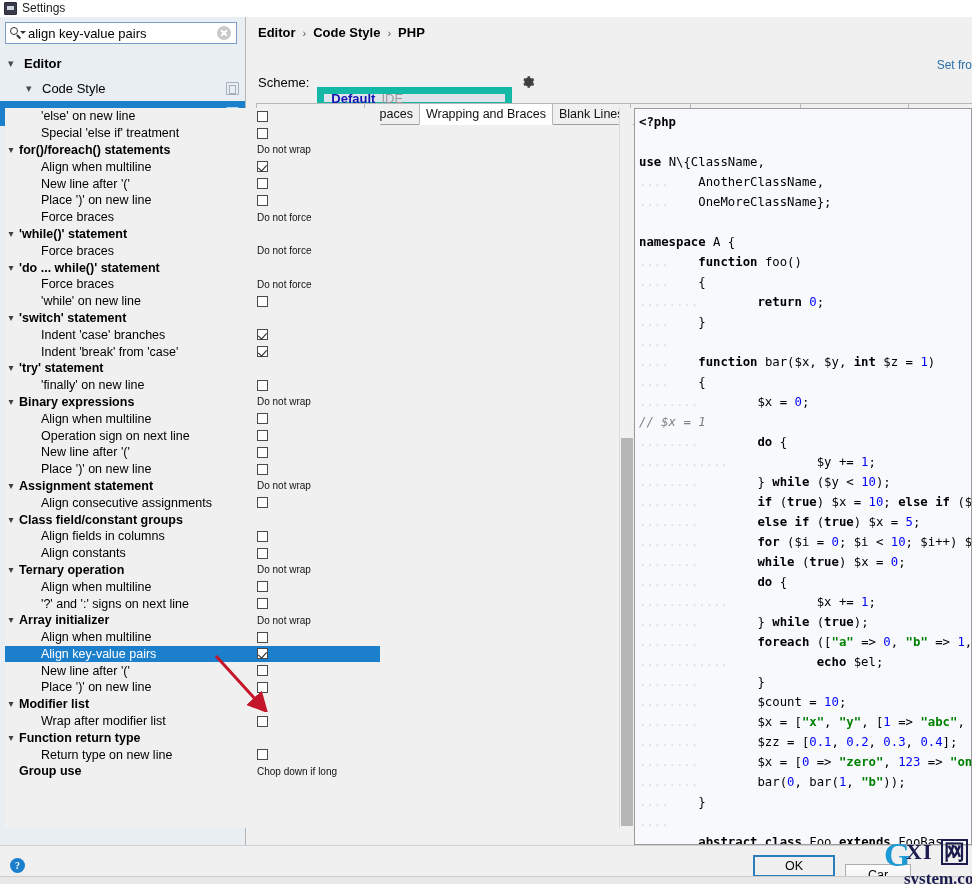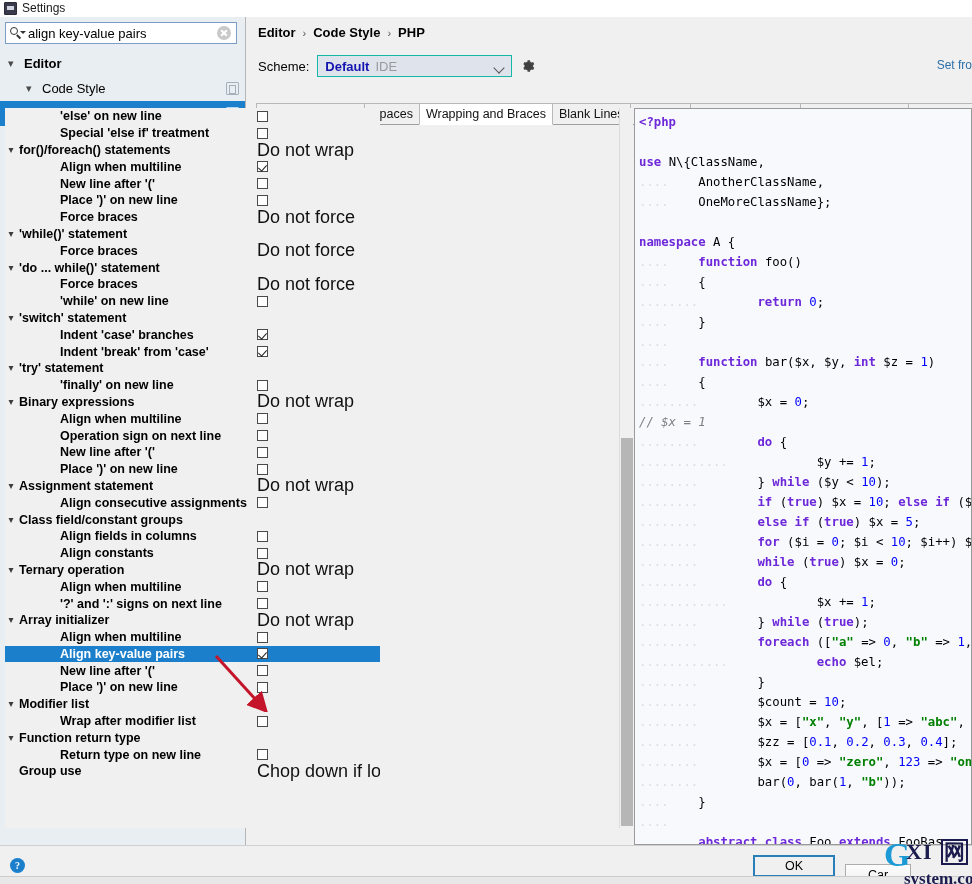--- a/index.html
+++ b/index.html
@@ -136,24 +136,24 @@
   .breadcrumb .sep { font-weight: normal; color: #555; font-size: 11px; }
 
   .schemerow {
     position: absolute; left: 11px; top: 38px;
     display: flex; align-items: center; gap: 8px;
   }
   .schemerow .lbl { font-size: 13px; }
   .scheme-select {
     width: 195px; height: 22px;
     background: #dfe4ec;
-    border: 1px solid #14b8a6;
+    border: 7px solid #14b8a6;
     display: flex; align-items: center;
     padding: 0 4px 0 7px; gap: 6px;
-    position: relative; font-size: 13px;
+    position: relative; font-size: 13px; margin-top: 32px;
   }
   .scheme-select .val { font-weight: bold; color: #1414b0; }
   .scheme-select .sub { color: #9a9a9a; }
   .scheme-select .chevron-down-icon {
     position: absolute; right: 8px; top: 8px;
     width: 8px; height: 8px;
     border-left: 1.4px solid #555; border-bottom: 1.4px solid #555;
     transform: rotate(-45deg) skew(0deg);
   }
   .gear-icon {
@@ -203,37 +203,37 @@
     position: relative;
   }
   .opt .chev {
     width: 12px; flex: none; color: #3c3c3c; font-size: 10px;
     text-align: center; line-height: 1;
   }
   .opt .chev.hidden { visibility: hidden; }
   .opt .name { flex: none; }
   .opt.group .name { font-weight: bold; }
   .opt.child { padding-left: 0; }
-  .opt.child .name { margin-left: 43px; font-weight: bold; }
+  .opt.child .name { margin-left: 24px; }
   .opt.group .name { margin-left: 2px; }
   .opt .ctrl {
     position: absolute; left: 252px; top: 0; height: 16.8px;
     display: flex; align-items: center;
   }
   .checkbox {
     width: 11px; height: 11px; background: #ffffff;
     border: 1px solid #4a4a4a; position: relative;
   }
   .checkbox.checked::after {
     content: ""; position: absolute; left: 2px; top: 1px;
     width: 4px; height: 7px;
     border-right: 1.6px solid #222; border-bottom: 1.6px solid #222;
     transform: rotate(42deg);
   }
-  .opt .valuetext { font-size: 18px; color: #111; }
+  .opt .valuetext { font-size: 10px; color: #111; }
   .opt.selected { background: #1b7fcc; }
   .opt.selected .name { color: #ffffff; }
 
   
   .opt-scroll {
     position: absolute; left: 619px; top: 108px;
     width: 14px; height: 720px;
     background: #f0f0f0; border-left: 1px solid #dcdcdc;
   }
   .opt-scroll .thumb {
@@ -250,21 +250,21 @@
     overflow: hidden;
   }
   .codeinner {
     position: absolute; left: 0; top: 3px; width: 1000px;
     font-family: "DejaVu Sans Mono", monospace;
     font-size: 12.3px; line-height: 20px;
     white-space: pre;
     color: #000;
   }
   .codeinner .ln { height: 20px; padding-left: 4px; }
-  .kw   { color: #6d28d9; font-weight: bold; }
+  .kw   { color: #000000; font-weight: bold; }
   .str  { color: #008000; font-weight: bold; }
   .num  { color: #0000ff; }
   .cmt  { color: #808080; font-style: italic; }
   .ind  { color: #d7dce5; }
   .plain{ color: #000; }
 
   
   .bottombar {
     position: absolute; left: 0; top: 845px; width: 972px; height: 39px;
     background: #f0f0f0;

